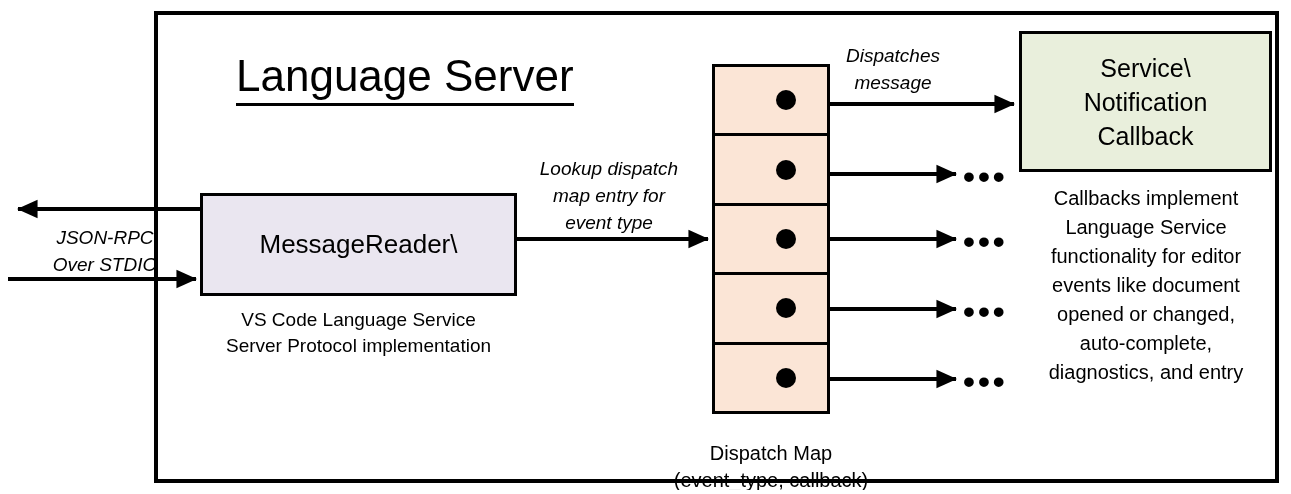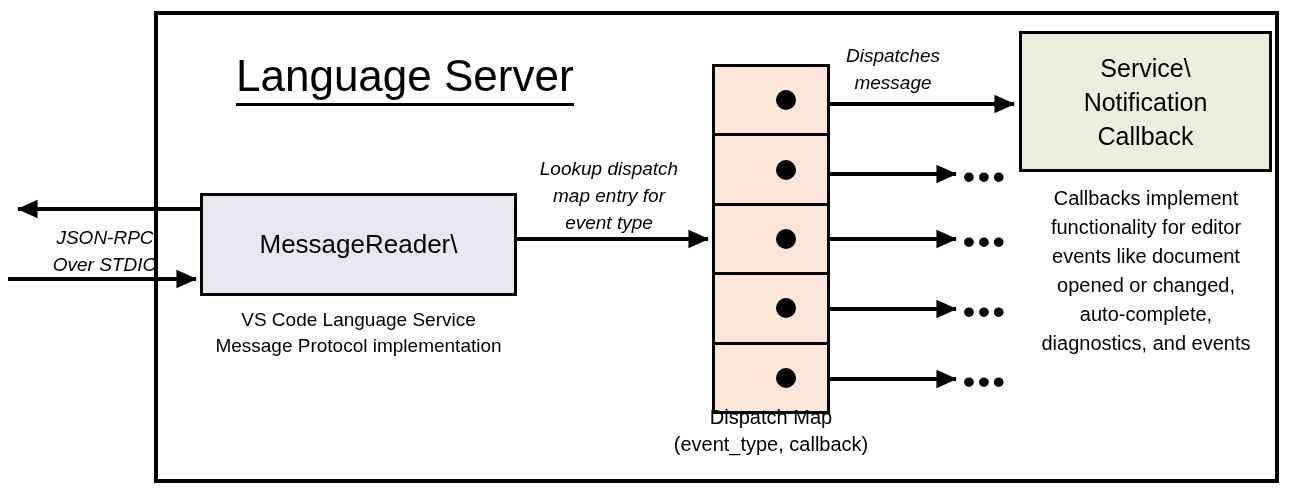--- a/index.html
+++ b/index.html
@@ -124,21 +124,21 @@
     left: 61px;
     top: 50%;
     width: 20px;
     height: 20px;
     margin-top: -10px;
     border-radius: 50%;
     background: #000;
   }
   #dispatch-map-caption {
     left: 637px;
-    top: 404px;
+    top: 440px;
     width: 268px;
     text-align: center;
     font-size: 20px;
     line-height: 27px;
   }
 
   
   #callback-box {
     left: 1019px;
     top: 31px;
@@ -215,21 +215,21 @@
   <div class="abs" id="jsonrpc-label">
     <div>JSON-RPC</div>
     <div>Over STDIO</div>
   </div>
 
   <div class="abs" id="messagereader-box">
     <div>MessageReader\</div>
   </div>
   <div class="abs" id="messagereader-caption">
     <div>VS Code Language Service</div>
-    <div>Message Protocol implementation</div>
+    <div>Server Protocol implementation</div>
   </div>
 
   <div class="abs" id="lookup-label">
     <div>Lookup dispatch</div>
     <div>map entry for</div>
     <div>event type</div>
   </div>
 
   <div class="abs" id="dispatch-map">
     <div class="map-cell">
@@ -263,20 +263,21 @@
   <div class="abs ellipsis" style="left:963px; top:301px;">•••</div>
   <div class="abs ellipsis" style="left:963px; top:371px;">•••</div>
 
   <div class="abs" id="callback-box">
     <div>Service\</div>
     <div>Notification</div>
     <div>Callback</div>
   </div>
   <div class="abs" id="callback-caption">
     <div>Callbacks implement</div>
+    <div>Language Service</div>
     <div>functionality for editor</div>
     <div>events like document</div>
     <div>opened or changed,</div>
     <div>auto-complete,</div>
-    <div>diagnostics, and events</div>
+    <div>diagnostics, and entry</div>
   </div>
 
 </div>
 
 </body></html>

